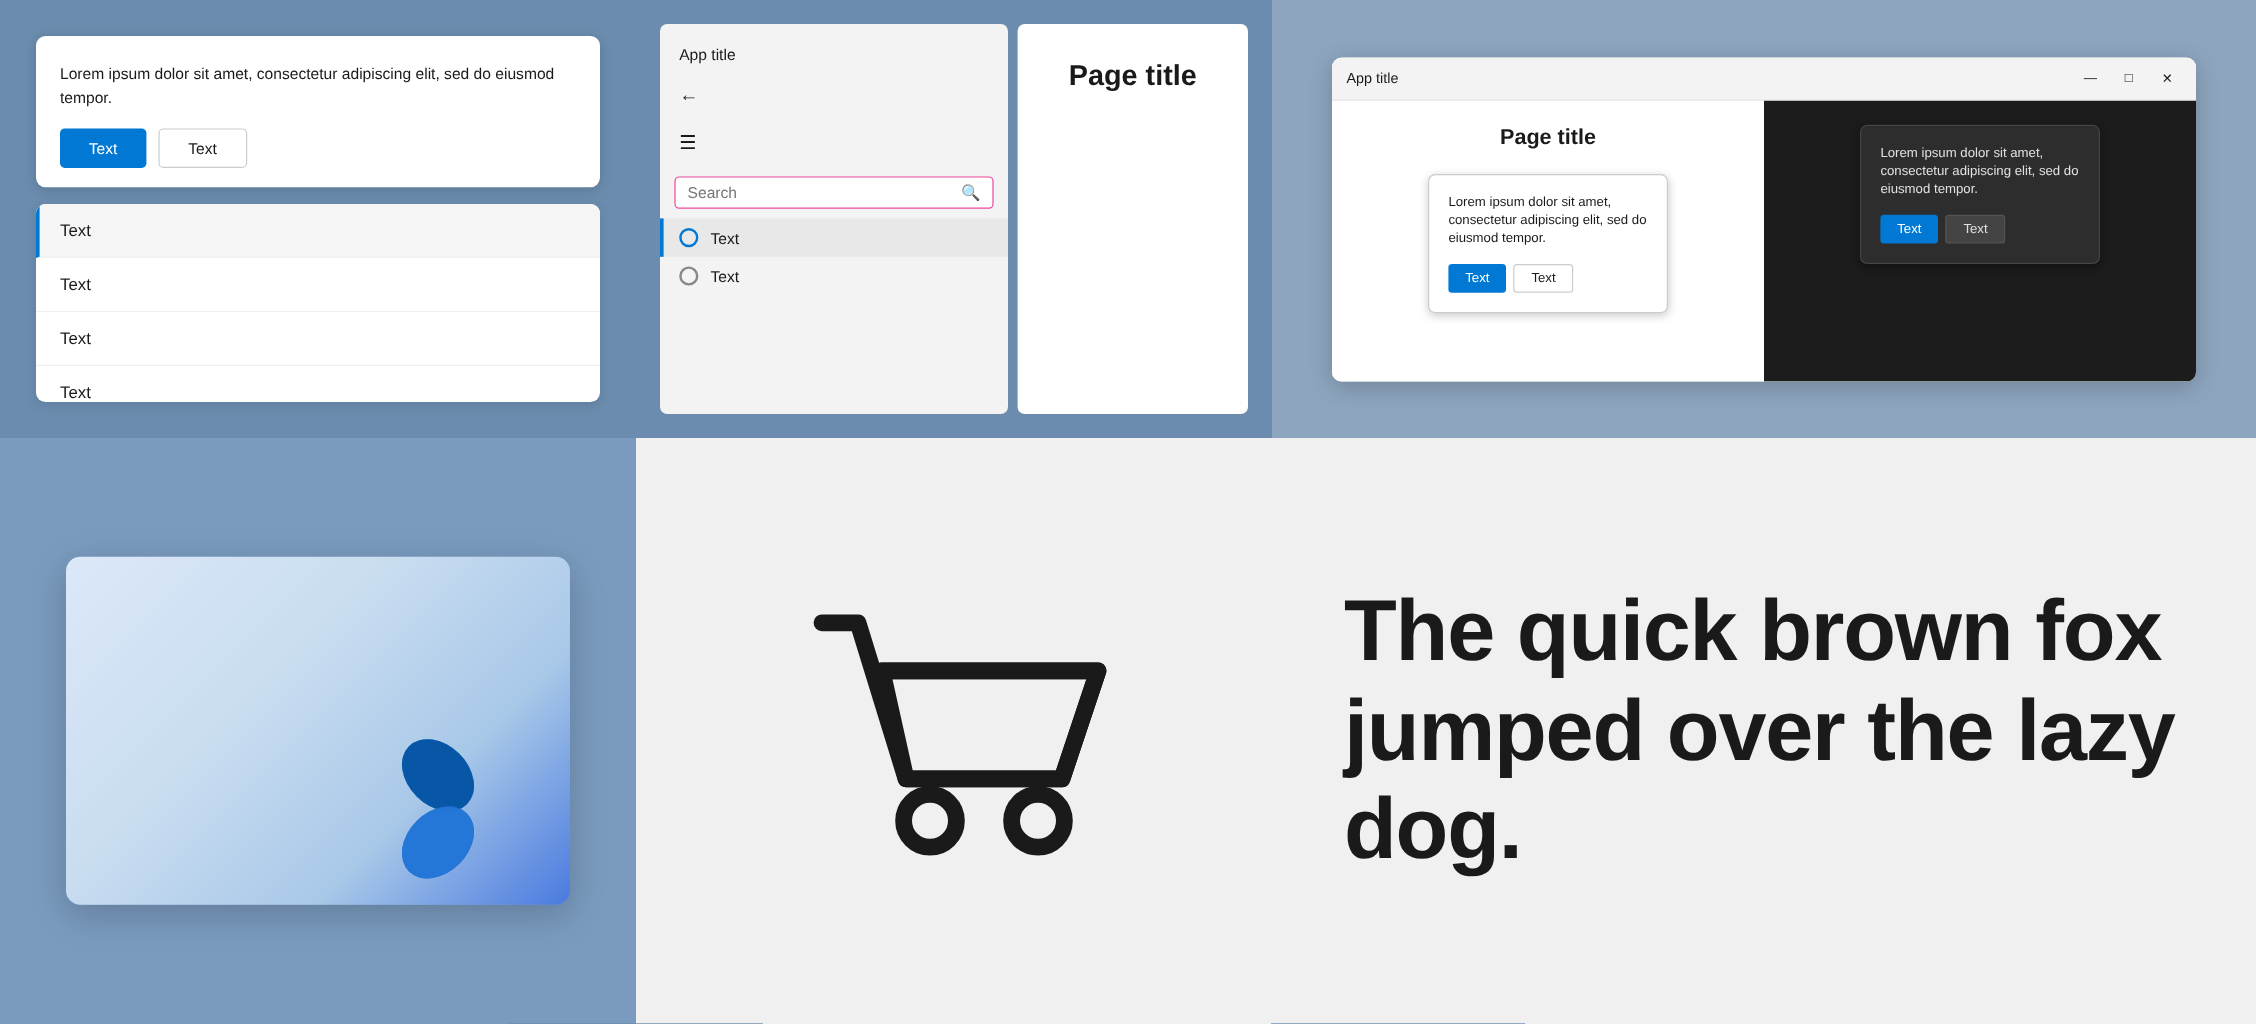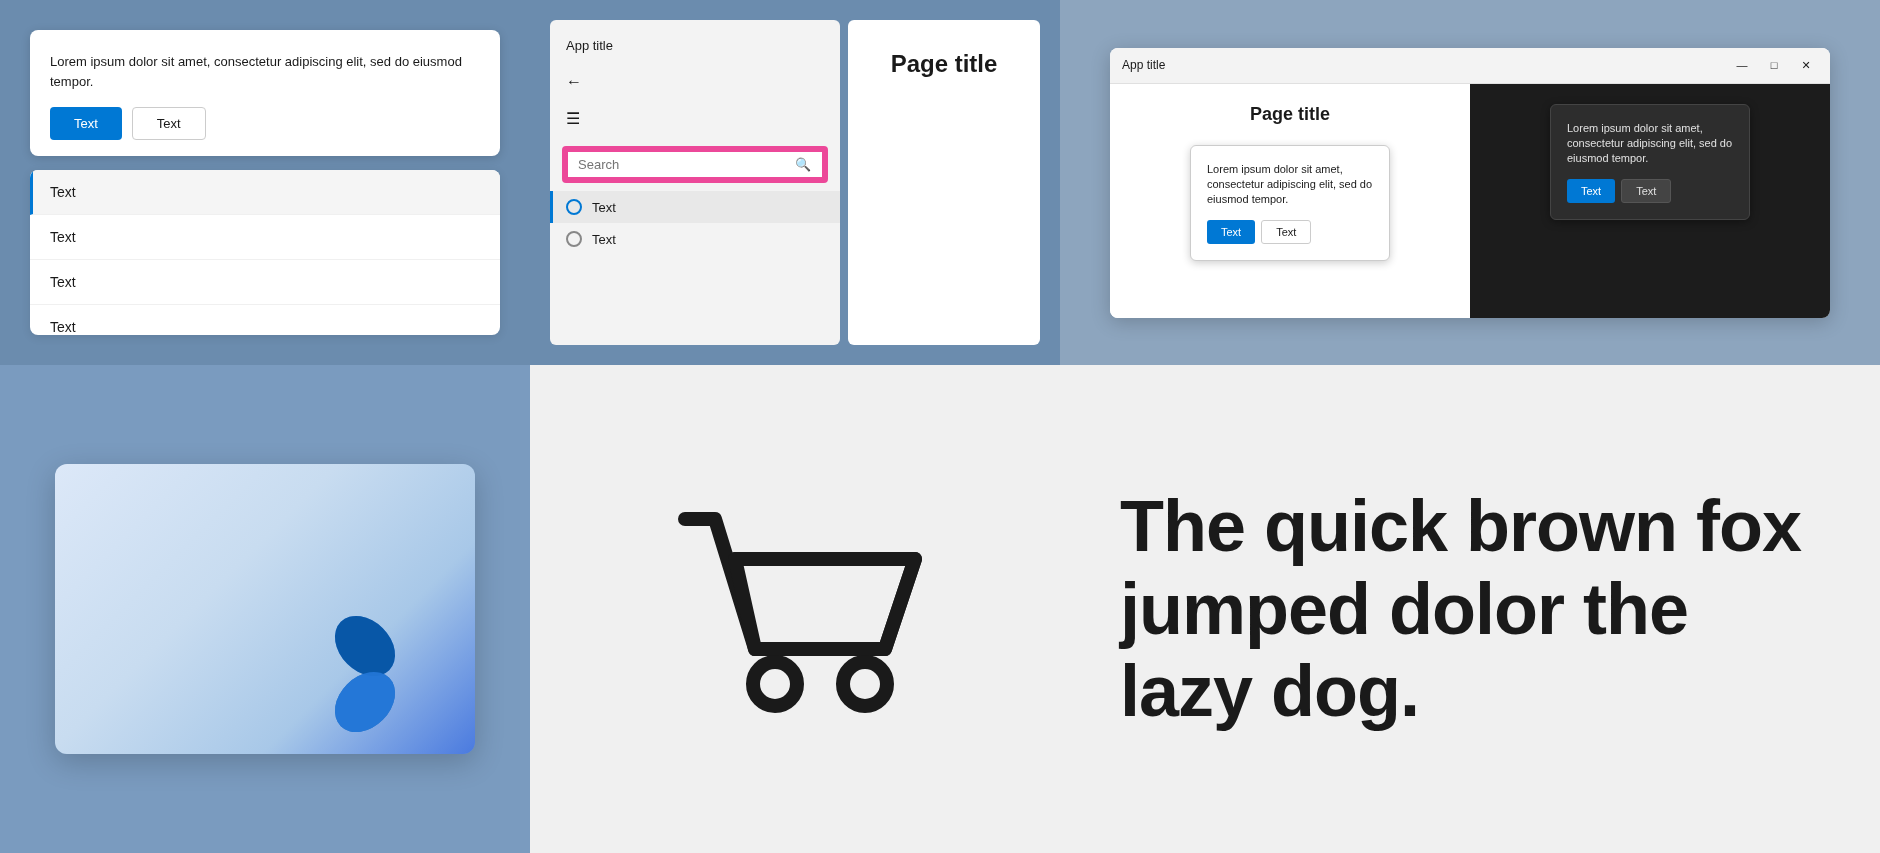--- a/index.html
+++ b/index.html
@@ -129,21 +129,21 @@
       font-size: 16px;
       cursor: pointer;
       color: #1a1a1a;
     }
 
     .search-box {
       margin: 8px 12px;
       display: flex;
       align-items: center;
       background: #fff;
-      border: 6px solid #ec4899;
+      border: 1px solid #ec4899;
       border-radius: 4px;
       padding: 5px 10px;
     }
 
     .search-box input {
       border: none;
       outline: none;
       font-size: 13px;
       width: 100%;
       background: transparent;
@@ -527,16 +527,16 @@
 
       <path d="M80 80 L260 80 L230 170 L100 170 Z" fill="none" stroke="#1a1a1a" stroke-width="14" stroke-linecap="round" stroke-linejoin="round"></path>
 
       <circle cx="120" cy="205" r="22" fill="none" stroke="#1a1a1a" stroke-width="14"></circle>
 
       <circle cx="210" cy="205" r="22" fill="none" stroke="#1a1a1a" stroke-width="14"></circle>
     </svg>
   </div>
 
   <div class="cell-bottom-right">
-    <p class="typography-text">The quick brown fox jumped dolor the lazy dog.</p>
+    <p class="typography-text">The quick brown fox jumped over the lazy dog.</p>
   </div>
 
 </div>
 
 </body></html>

